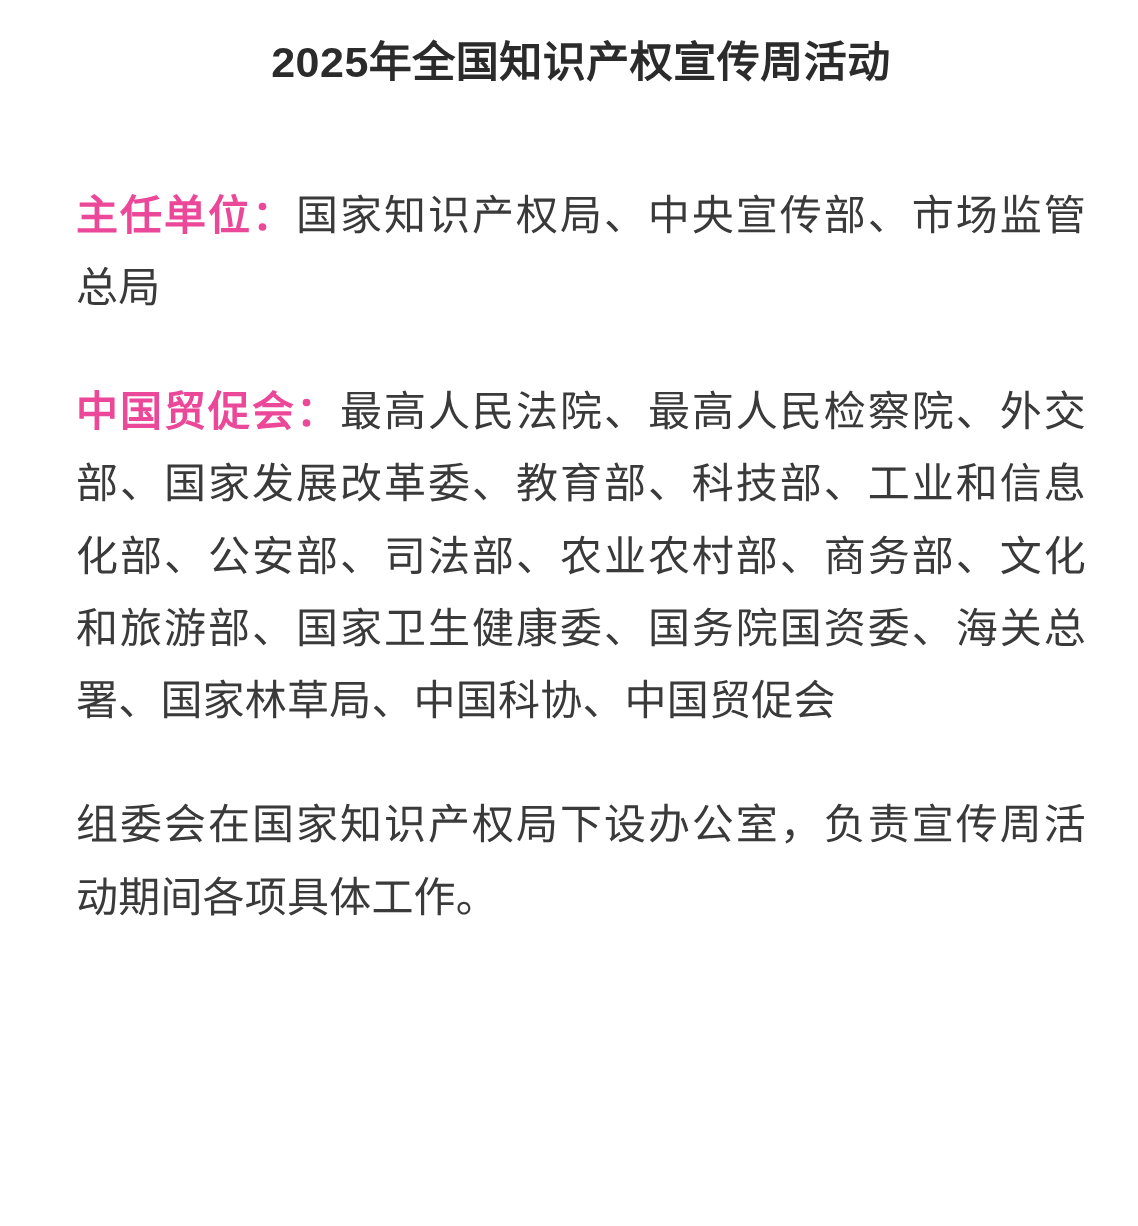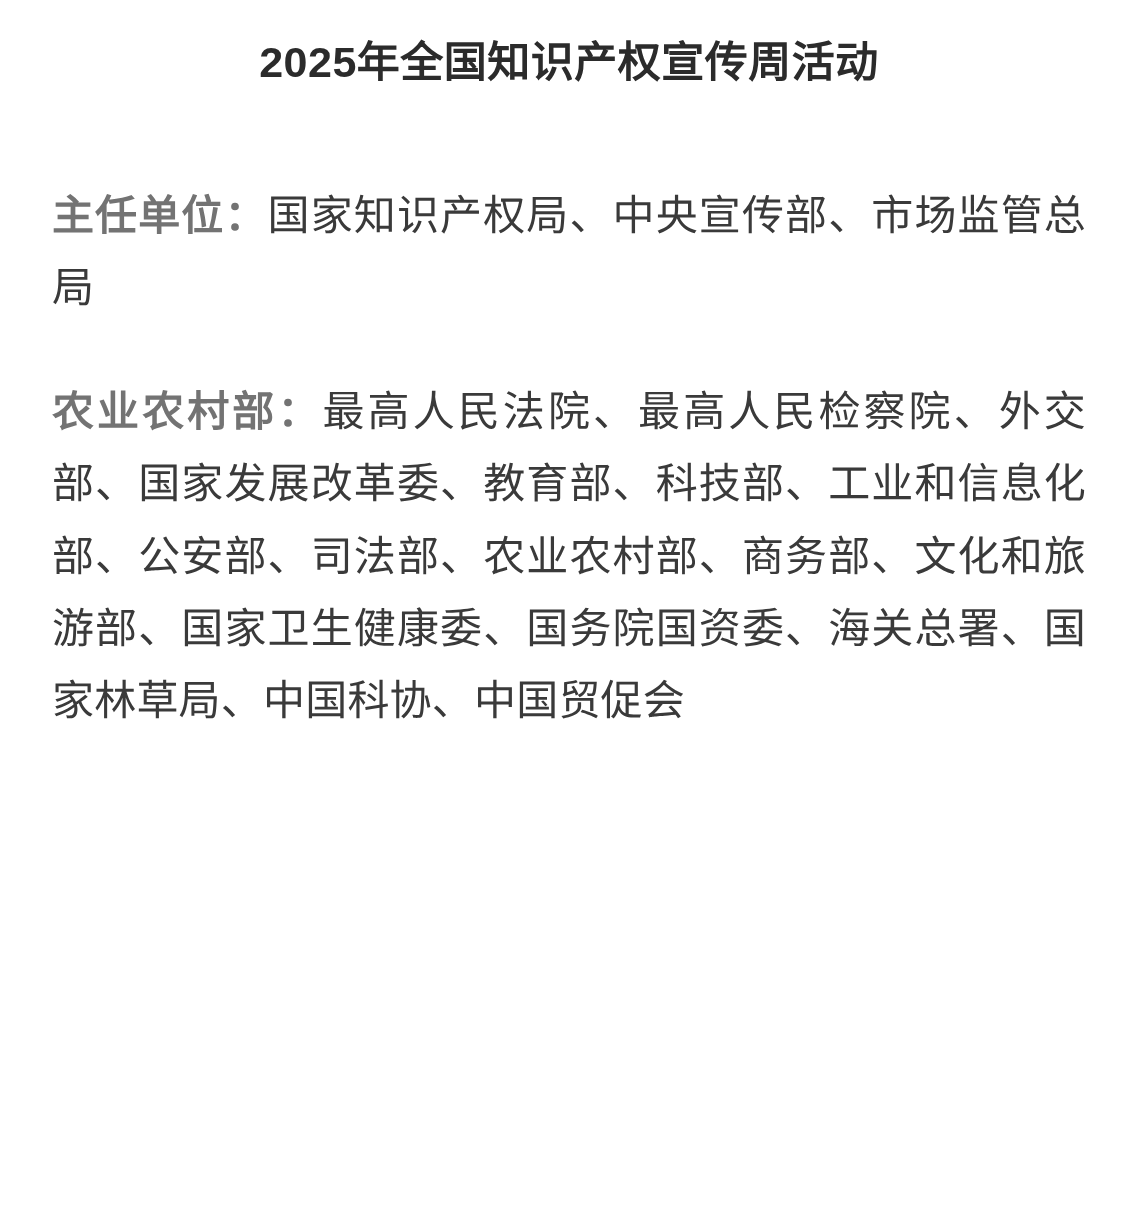--- a/index.html
+++ b/index.html
@@ -11,21 +11,21 @@
     height: 1226px;
     background: #ffffff;
     font-family: "Liberation Sans", "DejaVu Sans", sans-serif;
     color: #333333;
     overflow: hidden;
   }
   .page {
     box-sizing: border-box;
     width: 1138px;
     height: 910px;
-    padding: 28px 52px 0 52px;
+    padding: 28px 52px 0 76px;
   }
   .doc-title {
     text-align: center;
     font-size: 43px;
     font-weight: 700;
     line-height: 1.62;
     letter-spacing: 0.5px;
     color: #2b2b2b;
     margin: 0 auto;
     width: 760px;
@@ -43,21 +43,21 @@
     font-size: 42px;
     line-height: 1.72;
     color: #3a3a3a;
     letter-spacing: 0.2px;
     text-align: justify;
     text-justify: inter-ideograph;
     margin: 0;
   }
   .para .lead {
     font-weight: 700;
-    color: #737373;
+    color: #ec4899;
   }
   .para .body-text {
     font-weight: 400;
   }
 </style>
 </head>
 <body>
 
 <div class="page">
 
@@ -67,19 +67,22 @@
 
   <div class="spacer-lg"></div>
 
   <p class="para">
     <span class="lead">主任单位：</span><span class="body-text">国家知识产权局、中央宣传部、市场监管总局</span>
   </p>
 
   <div class="spacer-md"></div>
 
   <p class="para">
-    <span class="lead">农业农村部：</span><span class="body-text">最高人民法院、最高人民检察院、外交部、国家发展改革委、教育部、科技部、工业和信息化部、公安部、司法部、农业农村部、商务部、文化和旅游部、国家卫生健康委、国务院国资委、海关总署、国家林草局、中国科协、中国贸促会</span>
+    <span class="lead">中国贸促会：</span><span class="body-text">最高人民法院、最高人民检察院、外交部、国家发展改革委、教育部、科技部、工业和信息化部、公安部、司法部、农业农村部、商务部、文化和旅游部、国家卫生健康委、国务院国资委、海关总署、国家林草局、中国科协、中国贸促会</span>
   </p>
 
   <div class="spacer-md"></div>
 
+  <p class="para">
+    <span class="body-text">组委会在国家知识产权局下设办公室，负责宣传周活动期间各项具体工作。</span>
+  </p>
 
 </div>
 
 </body></html>

